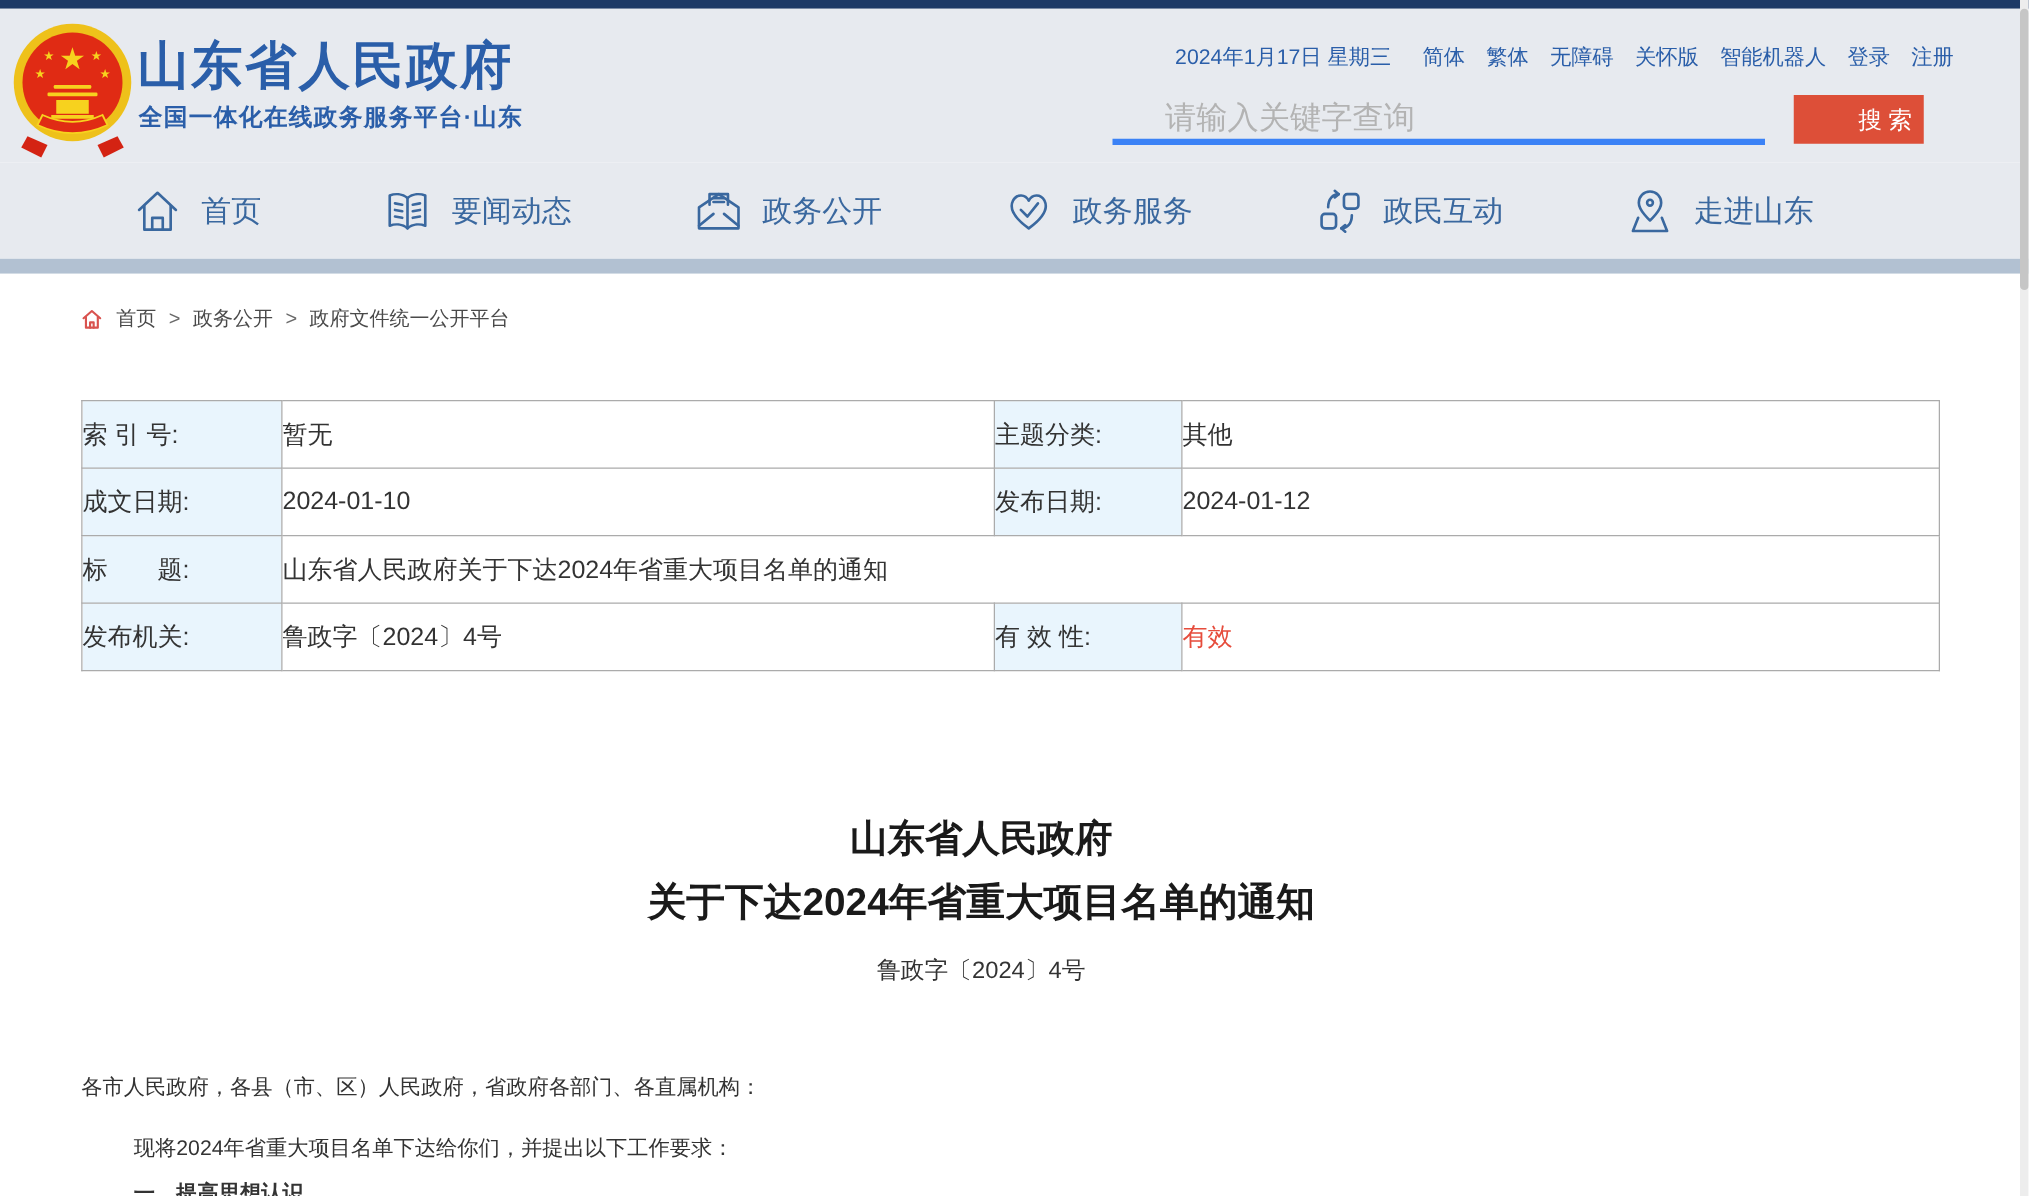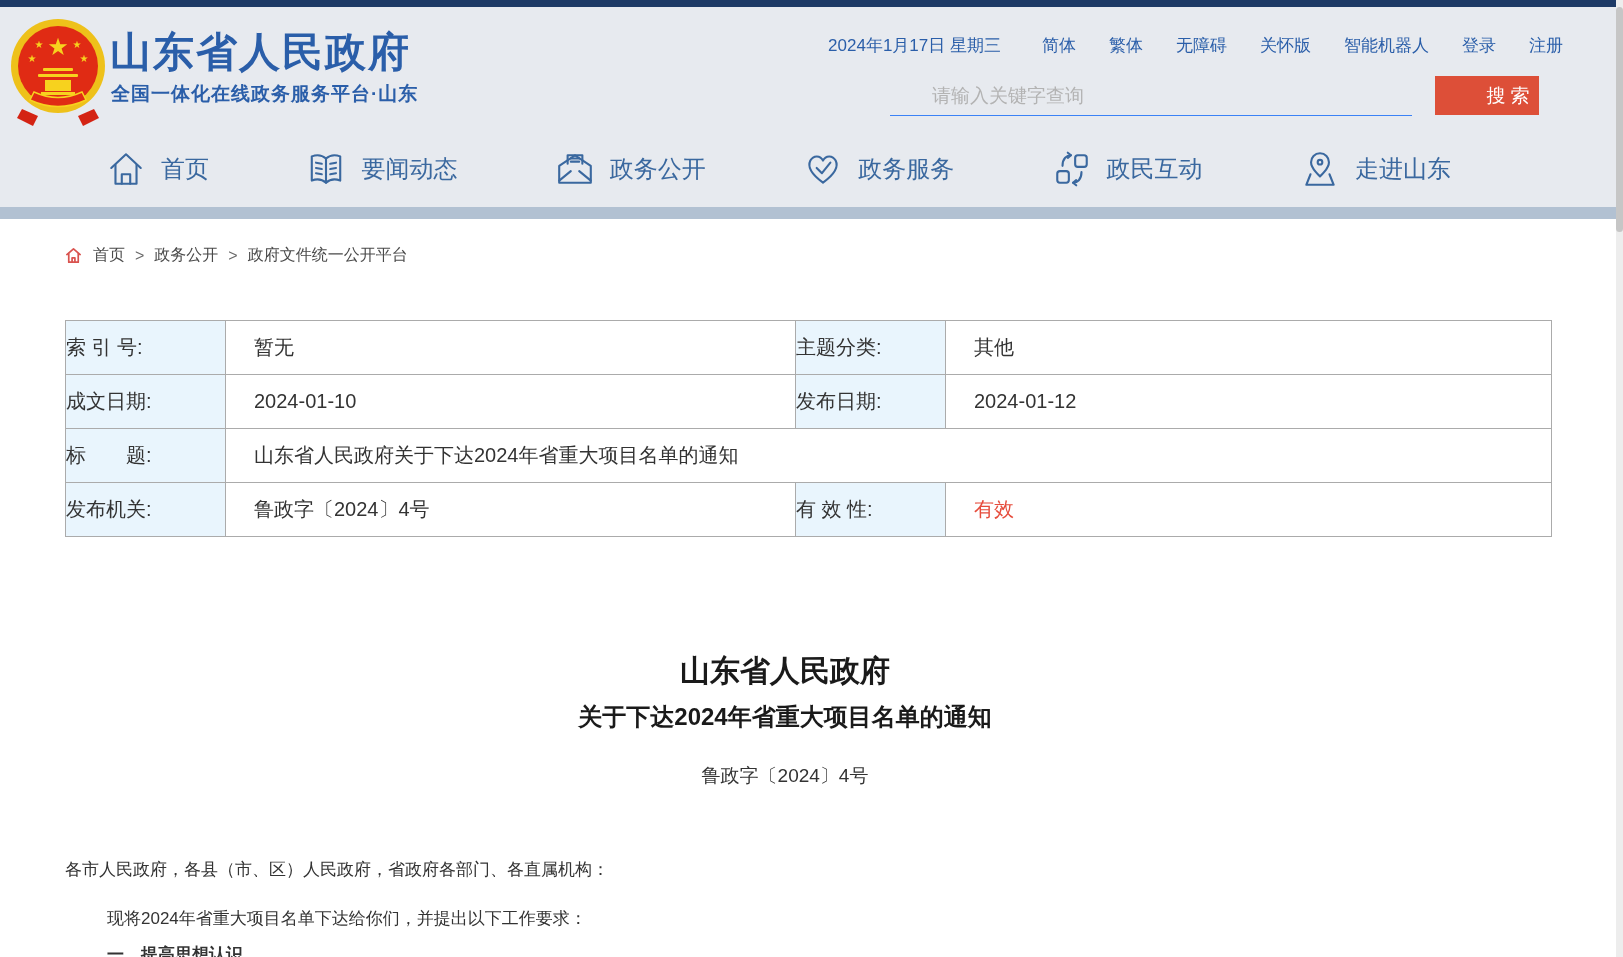--- a/index.html
+++ b/index.html
@@ -22,29 +22,29 @@
     font-size: 41px; font-weight: bold; color: var(--brand-blue, #2a5ea9);
     letter-spacing: 2px; white-space: nowrap;
   }
   .site-subtitle {
     position: absolute; left: 111px; top: 74px;
     font-size: 19px; font-weight: bold; color: var(--brand-blue, #2a5ea9);
     letter-spacing: 1px; white-space: nowrap;
   }
   .topbar {
     position: absolute; top: 27px; right: 60px;
-    display: flex; align-items: center; gap: 33px;
+    display: flex; align-items: center; gap: 17px;
     font-size: 17px; color: var(--brand-blue, #2a5ea9); white-space: nowrap;
   }
   .topbar .date { margin-right: 8px; }
   .topbar .tlink { cursor: pointer; }
   .search-input {
     position: absolute; top: 70px; left: 890px; width: 522px; height: 39px;
-    border: none; border-bottom: 1px solid #3b82f6; background: transparent;
-    font-size: 19px; padding-left: 42px; color: #000000; outline: none;
+    border: none; border-bottom: 5px solid #3b82f6; background: transparent;
+    font-size: 25px; padding-left: 42px; color: #000000; outline: none;
     font-family: inherit;
   }
   .search-input::placeholder { color: #b3b3b3; }
   .search-button {
     position: absolute; top: 69px; left: 1435px; width: 104px; height: 39px;
     background: var(--accent-red, #dd4f38); color: #fff; border: none;
     font-size: 19px; letter-spacing: 5px; text-indent: 5px; cursor: pointer;
     font-family: inherit;
     padding-left: 42px;
   }
@@ -75,29 +75,29 @@
   .crumb { cursor: pointer; }
   .crumb-sep { color: #6a6a6a; }
 
   .meta-table {
     position: absolute; top: 101px; left: 65px; width: 1486px;
     border-collapse: collapse; table-layout: fixed;
     font-size: 20px; color: #333;
   }
   .meta-table td { border: 1px solid var(--table-border, #ababab); height: 54px; overflow: hidden; white-space: nowrap; }
   .meta-table td.lab { background: var(--label-cell-bg, #e9f5fd); }
-  .meta-table td.val { padding-left: 28px; }
+  .meta-table td.val { }
   .red { color: var(--valid-red, #e64c3c); }
 
   .doc-title1, .doc-title2 {
     position: absolute; left: 65px; width: 1440px; text-align: center;
     font-weight: bold; color: #1a1a1a; white-space: nowrap;
   }
   .doc-title1 { top: 432px; font-size: 30px; }
-  .doc-title2 { top: 482px; font-size: 24px; }
+  .doc-title2 { top: 482px; font-size: 31px; }
   .doc-number {
     position: absolute; top: 544px; left: 65px; width: 1440px; text-align: center;
     font-size: 19px; color: #333; white-space: nowrap;
   }
   .para { position: absolute; font-size: 17px; color: #333; white-space: nowrap; line-height: 25px; }
   .para-1 { top: 638px; left: 65px; }
   .para-2 { top: 687px; left: 107px; }
   .para-3 { top: 723px; left: 107px; font-weight: bold; }
 
   

